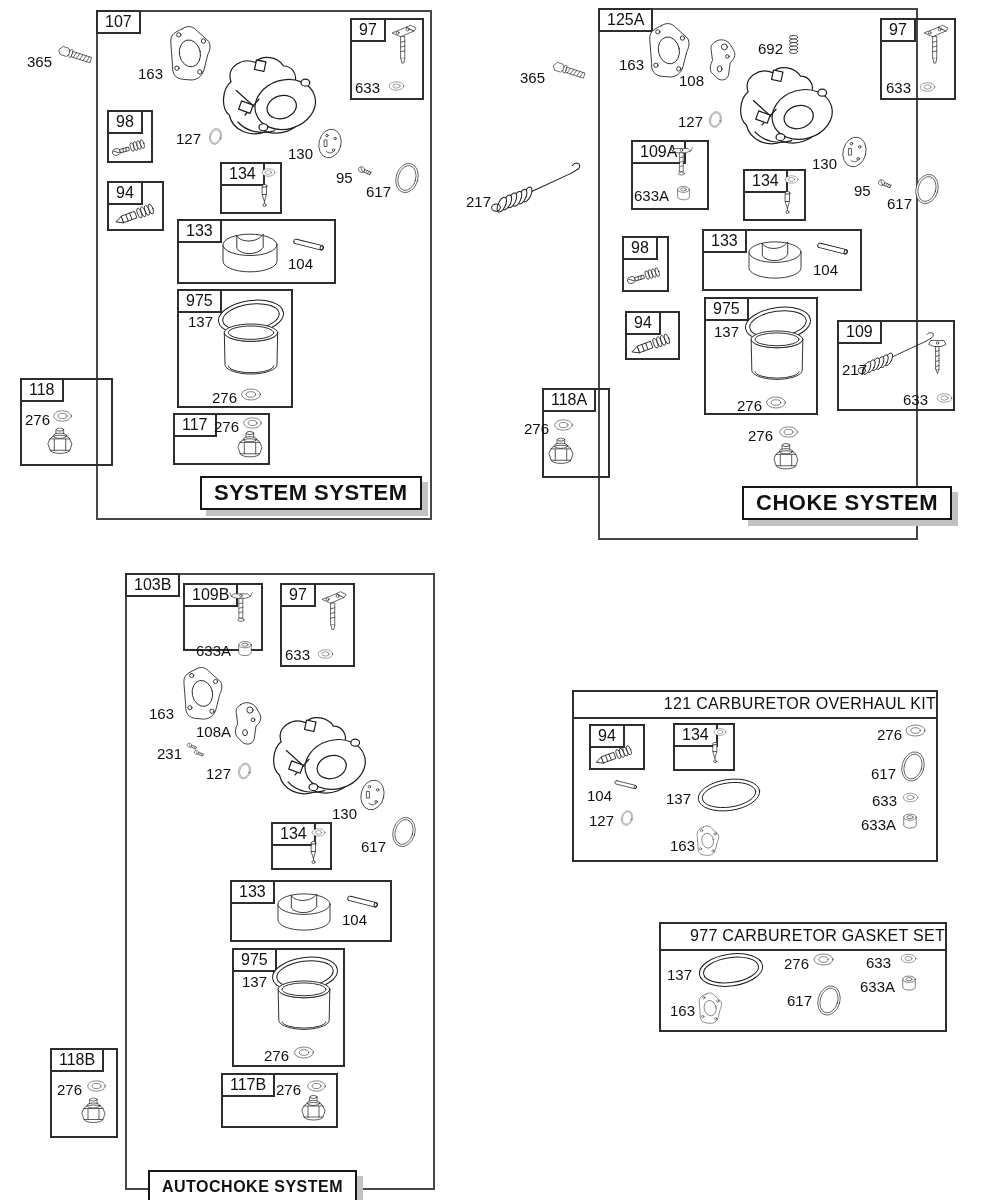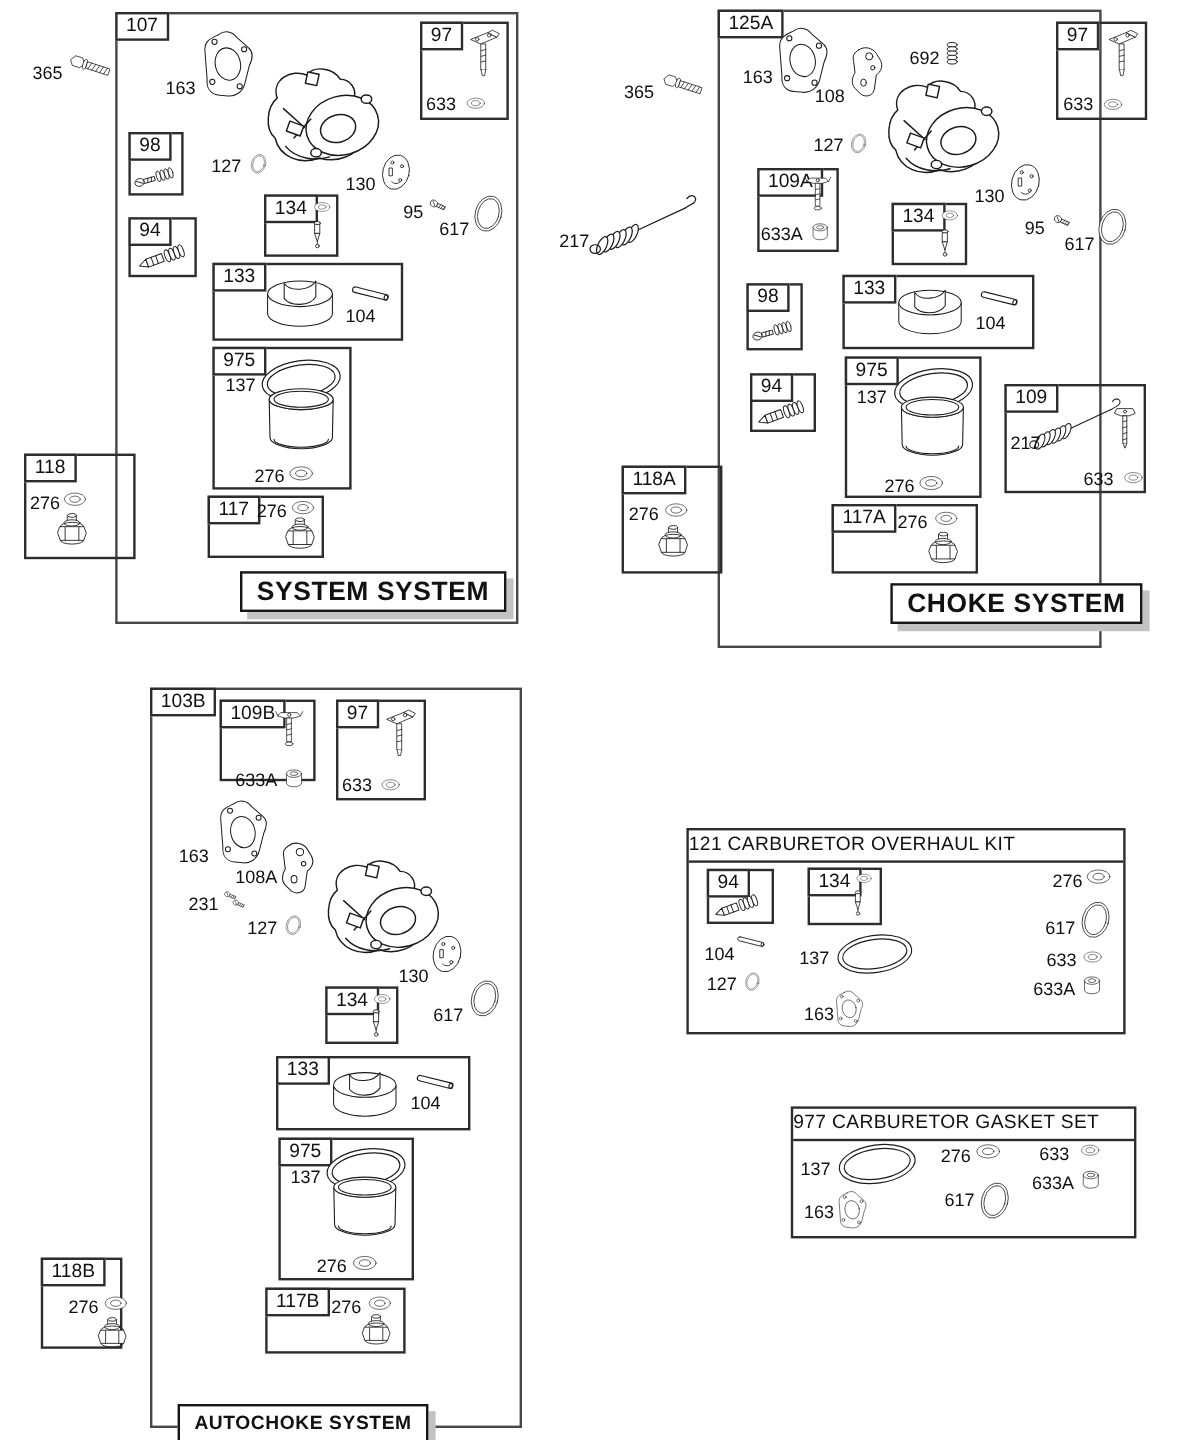--- a/index.html
+++ b/index.html
@@ -7,21 +7,21 @@
       font-family:"Liberation Sans",sans-serif;color:#111;}
   .gbox{position:absolute;border:2px solid #2d2d2d;box-sizing:border-box;}
   .gbox.sys{border-color:#474747;}
   .tab{position:absolute;left:-2px;top:-2px;background:#fff;border:2px solid #2d2d2d;
        padding:1px 7px;font-size:16px;line-height:18px;white-space:nowrap;}
   .pl{position:absolute;font-size:15px;line-height:16px;white-space:nowrap;}
   .banner{position:absolute;border:2px solid #161616;background:#fff;font-weight:bold;
           font-size:22px;line-height:24px;padding:3px 12px;letter-spacing:.5px;
           white-space:nowrap;box-shadow:6px 6px 0 0 #c2c2c2;}
   .ktitle{position:absolute;left:0;top:0;width:100%;box-sizing:border-box;
-          border-bottom:2px solid #2d2d2d;text-align:left;font-size:16px;
+          border-bottom:2px solid #2d2d2d;text-align:right;font-size:16px;
           padding:3px 0 4px 0;letter-spacing:.3px;}
   svg.ic{position:absolute;overflow:visible;}
   svg.ic *{stroke:#1c1c1c;stroke-width:1.4px;vector-effect:non-scaling-stroke;
            stroke-linecap:round;stroke-linejoin:round;}
 </style>
 </head>
 <body>
 
 <div class="cv">
 
@@ -371,21 +371,21 @@
     </svg>
 
 <svg class="ic" style="left:722px;top:62px;width:122px;height:98px" viewBox="0 0 140 112">
       <use href="#s-carb"></use>
     </svg>
 <span class="pl" style="left:678px;top:114px">127</span>
 <svg class="ic" style="left:708px;top:110px;width:15px;height:19px" viewBox="0 0 64 78">
       <use href="#s-oring"></use>
     </svg>
 
-<div class="gbox" style="left:631px;top:140px;width:68px;height:70px">
+<div class="gbox" style="left:631px;top:140px;width:78px;height:70px">
   <div class="tab">109A</div>
 </div>
 <svg class="ic" style="left:669px;top:143px;width:25px;height:42px" viewBox="0 0 58 92">
       <use href="#s-shaft109"></use>
     </svg>
 <span class="pl" style="left:634px;top:188px">633A</span>
 <svg class="ic" style="left:675px;top:185px;width:17px;height:17px" viewBox="0 0 46 46">
       <use href="#s-cup"></use>
     </svg>
 
@@ -461,34 +461,31 @@
     </svg>
 <svg class="ic" style="left:926px;top:336px;width:23px;height:46px" viewBox="0 0 46 86">
       <use href="#s-stopscrew"></use>
     </svg>
 <span class="pl" style="left:842px;top:362px">217</span>
 <span class="pl" style="left:903px;top:392px">633</span>
 <svg class="ic" style="left:936px;top:392px;width:17px;height:12px" viewBox="0 0 56 38">
       <use href="#s-washer"></use>
     </svg>
 
-<div class="gbox" style="left:518px;top:388px;width:84px;height:90px">
+<div class="gbox" style="left:542px;top:388px;width:68px;height:90px">
   <div class="tab">118A</div>
 </div>
 <span class="pl" style="left:524px;top:421px">276</span>
 <svg class="ic" style="left:553px;top:418px;width:21px;height:14px" viewBox="0 0 56 38">
       <use href="#s-washer"></use>
     </svg>
 <svg class="ic" style="left:547px;top:437px;width:28px;height:31px" viewBox="0 0 54 58">
       <use href="#s-nut"></use>
     </svg>
 
-<div class="gbox" style="left:693px;top:420px;width:122px;height:58px">
-  <div class="tab">117A</div>
-</div>
 <span class="pl" style="left:748px;top:428px">276</span>
 <svg class="ic" style="left:778px;top:425px;width:21px;height:14px" viewBox="0 0 56 38">
       <use href="#s-washer"></use>
     </svg>
 <svg class="ic" style="left:772px;top:443px;width:28px;height:30px" viewBox="0 0 54 58">
       <use href="#s-nut"></use>
     </svg>
 
 <div class="banner" style="left:742px;top:486px">CHOKE SYSTEM</div>
 
@@ -591,21 +588,21 @@
   <div class="tab">117B</div>
 </div>
 <span class="pl" style="left:276px;top:1082px">276</span>
 <svg class="ic" style="left:306px;top:1079px;width:21px;height:14px" viewBox="0 0 56 38">
       <use href="#s-washer"></use>
     </svg>
 <svg class="ic" style="left:300px;top:1095px;width:27px;height:29px" viewBox="0 0 54 58">
       <use href="#s-nut"></use>
     </svg>
 
-<div class="gbox" style="left:34px;top:1048px;width:68px;height:76px">
+<div class="gbox" style="left:50px;top:1048px;width:68px;height:90px">
   <div class="tab">118B</div>
 </div>
 <span class="pl" style="left:57px;top:1082px">276</span>
 <svg class="ic" style="left:86px;top:1079px;width:21px;height:14px" viewBox="0 0 56 38">
       <use href="#s-washer"></use>
     </svg>
 <svg class="ic" style="left:80px;top:1097px;width:27px;height:30px" viewBox="0 0 54 58">
       <use href="#s-nut"></use>
     </svg>
 

